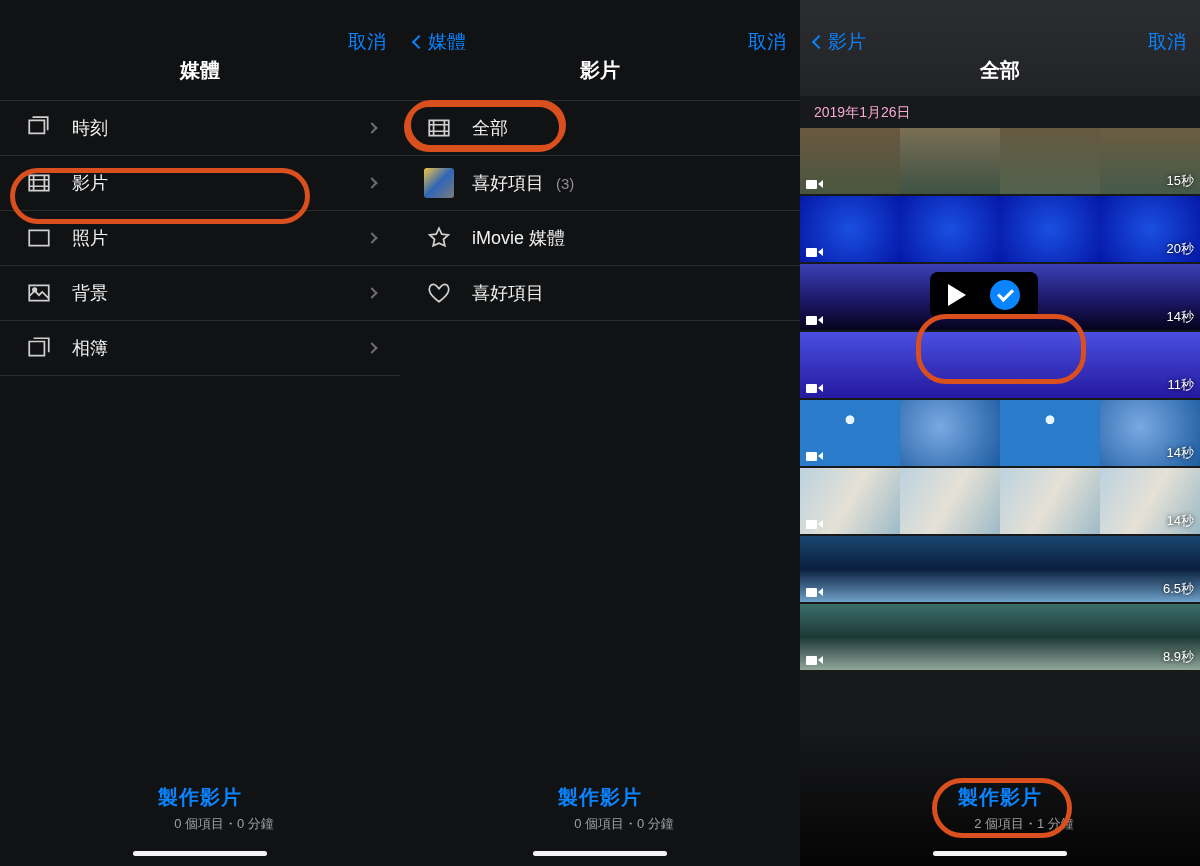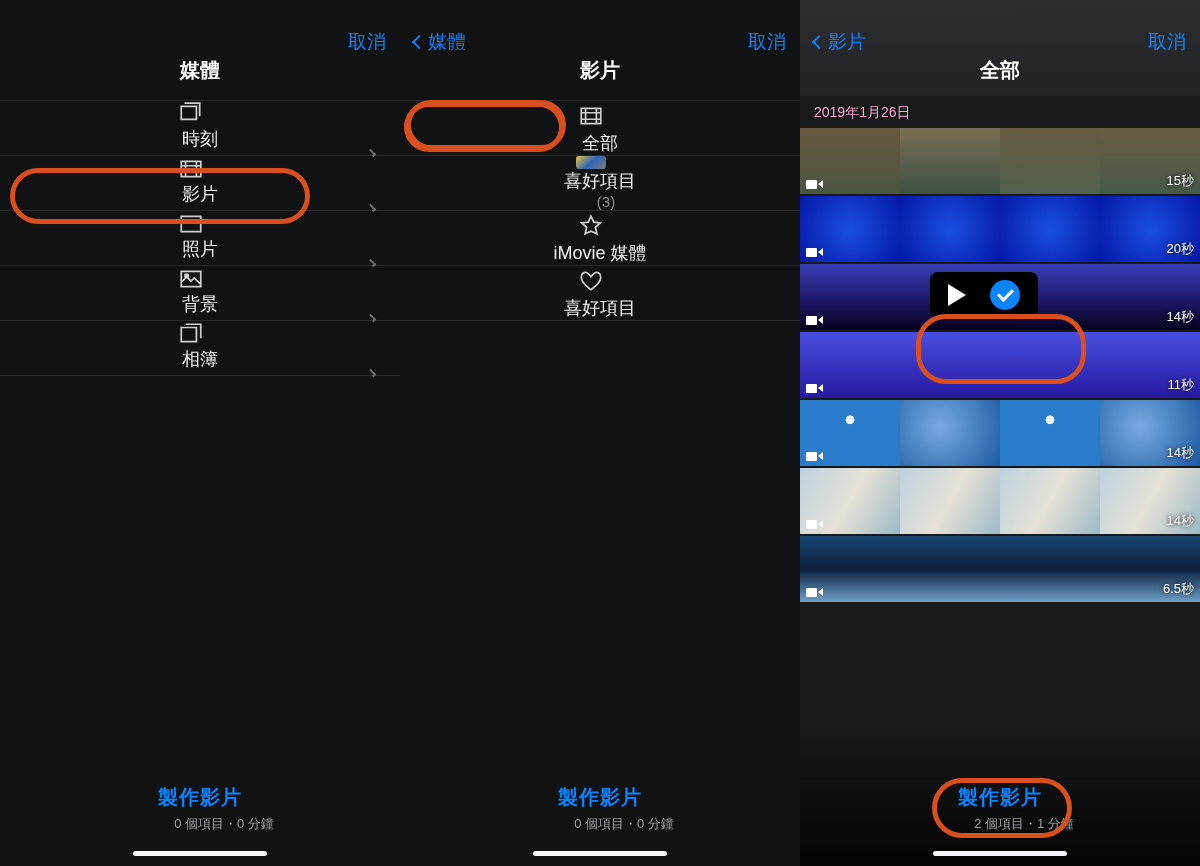--- a/index.html
+++ b/index.html
@@ -55,21 +55,20 @@
   .list {
     margin-top: 4px;
     border-top: 1px solid #2a2b2d;
   }
   .row {
     display: flex; align-items: center;
     height: 55px;
     padding: 0 24px;
     border-bottom: 1px solid #2a2b2d;
     position: relative;
-    flex-direction: column;
   }
   .row .icon {
     width: 30px; height: 30px;
     margin-right: 18px;
     display:flex; align-items:center; justify-content:center;
     color:#d0d0d0;
   }
   .row .label { font-size: 18px; color: #f2f2f2; flex: 0 0 auto; }
   .row .count {
     margin-left: 12px; font-size: 15px; color: #8e8e93;
@@ -381,20 +380,28 @@
         <div class="dur">14秒</div>
       </div>
       <div class="clip g-peng">
         <div class="frame"></div>
         <div class="frame"></div>
         <div class="frame"></div>
         <div class="frame"></div>
         <div class="cam"></div>
         <div class="dur">6.5秒</div>
       </div>
+      <div class="clip g-seal">
+        <div class="frame"></div>
+        <div class="frame"></div>
+        <div class="frame"></div>
+        <div class="frame"></div>
+        <div class="cam"></div>
+        <div class="dur">8.9秒</div>
+      </div>
     </div>
 
   <div class="hl" style="left:116px; top:314px; width:170px; height:70px;"></div>
 
   <div class="overlay-grad"></div>
   <div class="footer">
     <div class="create">製作影片</div>
     <div class="sub">2 個項目・1 分鐘</div>
     <div class="home-indicator"></div>
   </div>

